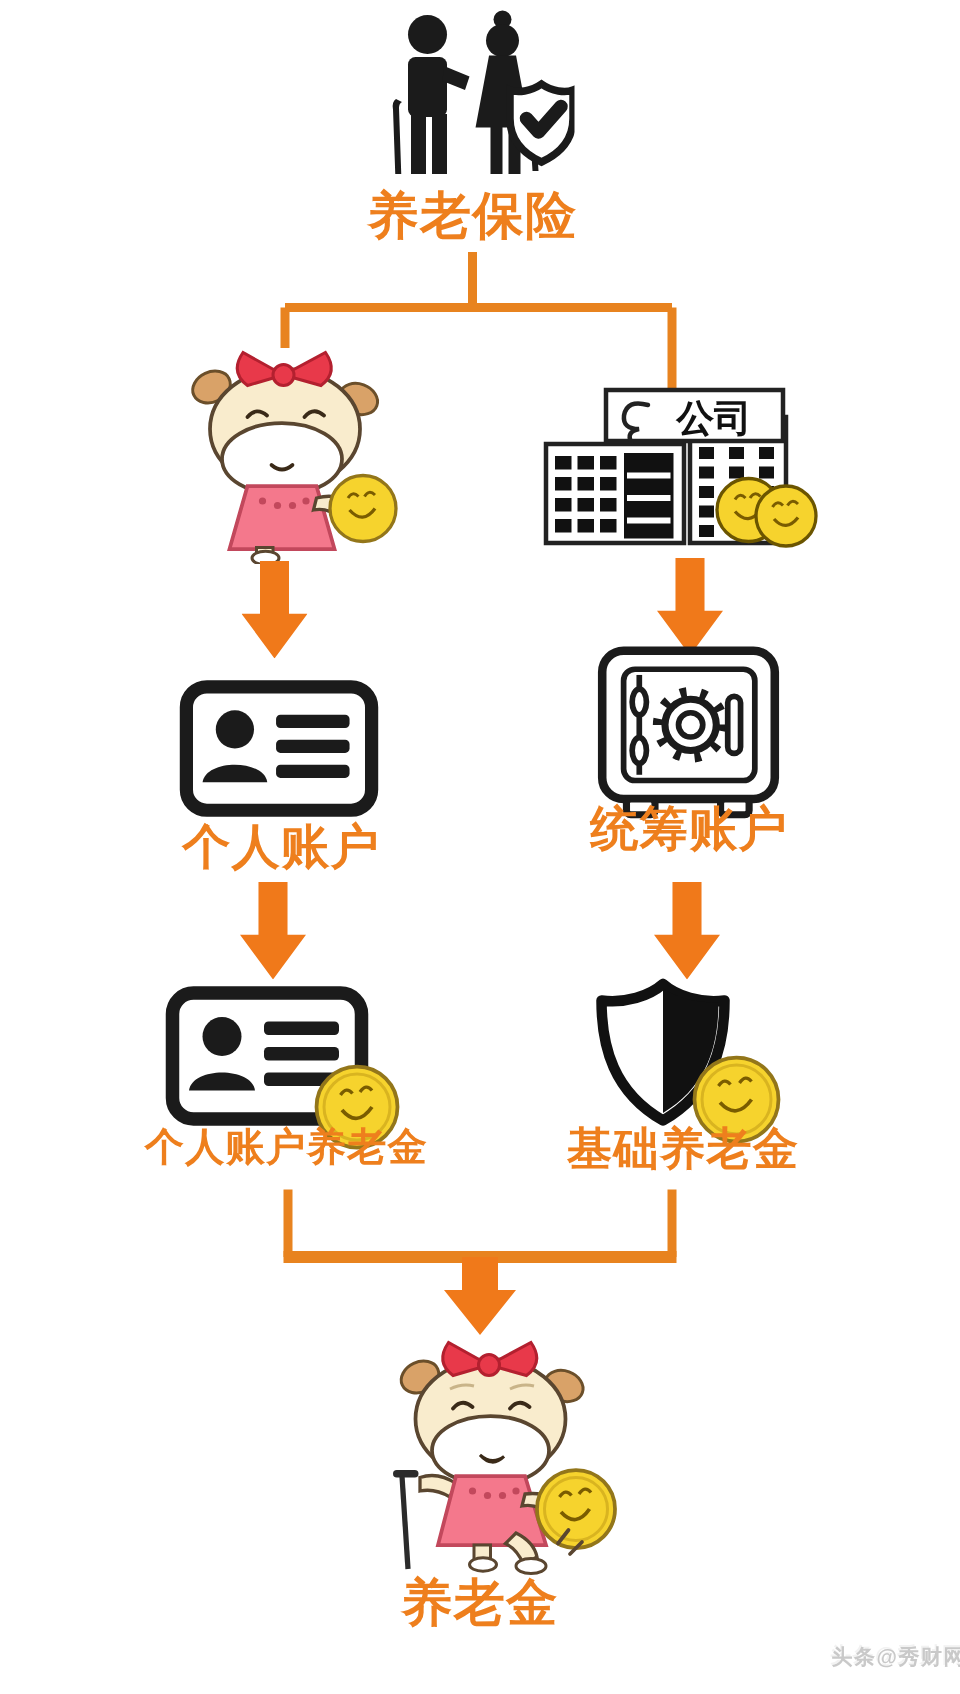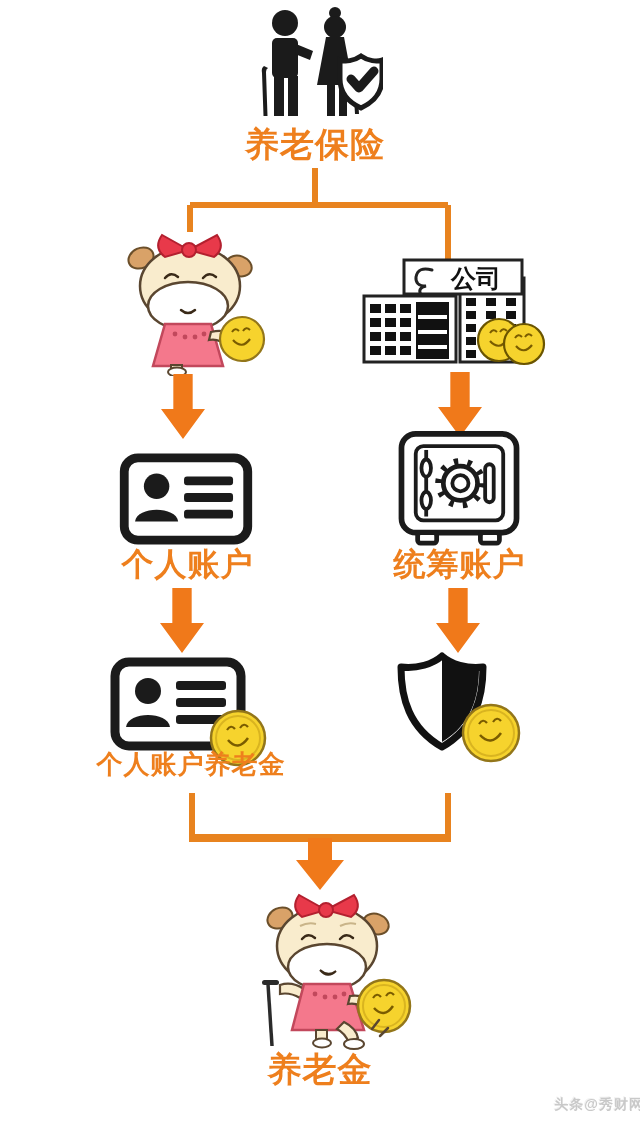--- a/index.html
+++ b/index.html
@@ -8,21 +8,21 @@
     font-family:Liberation Sans, sans-serif;
     padding-left:12px;
   }
   .abs{position:absolute;}
   .label{
     position:absolute;color:#EE7F1D;font-weight:bold;text-align:center;
     letter-spacing:1px;line-height:1.1;white-space:nowrap;
   }
   .lbl-root{left:210px;top:126px;width:210px;font-size:34px;}
   .lbl-personal-account{left:85px;top:547px;width:205px;font-size:32px;}
-  .lbl-pooled-account{left:357px;top:547px;width:205px;font-size:32px;}
+  .lbl-pooled-account{left:357px;top:535px;width:205px;font-size:32px;}
   .lbl-personal-pension{left:60px;top:750px;width:262px;font-size:26px;}
   .lbl-basic-pension{left:353px;top:750px;width:205px;font-size:30px;}
   .lbl-pension{left:235px;top:1051px;width:170px;font-size:34px;}
   .block-arrow{
     position:absolute;width:44px;height:65px;background:#F0791A;
     clip-path:polygon(28% 0,72% 0,72% 54%,100% 54%,50% 100%,0 54%,28% 54%);
   }
   .watermark{
     position:absolute;right:8px;top:1096px;font-size:14px;font-weight:bold;
     color:#c9c9c9;text-shadow:1px 1px 0 #ffffff,-1px -1px 0 #f2f2f2;letter-spacing:1px;
@@ -189,20 +189,21 @@
   <svg class="abs" style="left:383px;top:650px;" width="152" height="115" viewBox="0 0 152 115">
     <path d="M59 6 C68 14 84 19 100 17 C100 48 92 78 59 97 C26 78 18 48 18 17 C34 19 50 14 59 6 Z" fill="#ffffff" stroke="#111111" stroke-width="7" stroke-linejoin="round"></path>
     <path d="M59 9 C68 15 82 19 96 18 C96 46 89 74 59 92 Z" fill="#111111"></path>
     <g transform="translate(108,83)">
       <circle r="28" fill="#F6D32D" stroke="#93761a" stroke-width="2.5"></circle>
       <circle r="23" fill="none" stroke="#d9b420" stroke-width="2"></circle>
       <path d="M-12 -9 q4 -6 8 -1 M2 -11 q4 -6 8 -1" fill="none" stroke="#7a5c00" stroke-width="2.2"></path>
       <path d="M-11 2 q11 12 21 -2" fill="none" stroke="#7a5c00" stroke-width="2.5"></path>
     </g>
   </svg>
+  <div class="label lbl-basic-pension">基础养老金</div>
 
   <svg class="abs" style="left:150px;top:790px;" width="340" height="104" viewBox="0 0 340 104">
     <path d="M42 3 V48 M298 3 V48" fill="none" stroke="#E8831F" stroke-width="6"></path>
     <path d="M39 48 H301" fill="none" stroke="#E8831F" stroke-width="8"></path>
     <polygon points="158,48 182,48 182,70 194,70 170,100 146,70 158,70" fill="#F0791A"></polygon>
   </svg>
 
   <svg class="abs" style="left:232px;top:884px;" width="185" height="168" viewBox="0 0 185 168">
     <rect x="30" y="96" width="17" height="5" rx="2.5" fill="#2b2b2b"></rect>
     <path d="M36 100 l4 62" fill="none" stroke="#2b2b2b" stroke-width="3.5"></path>

